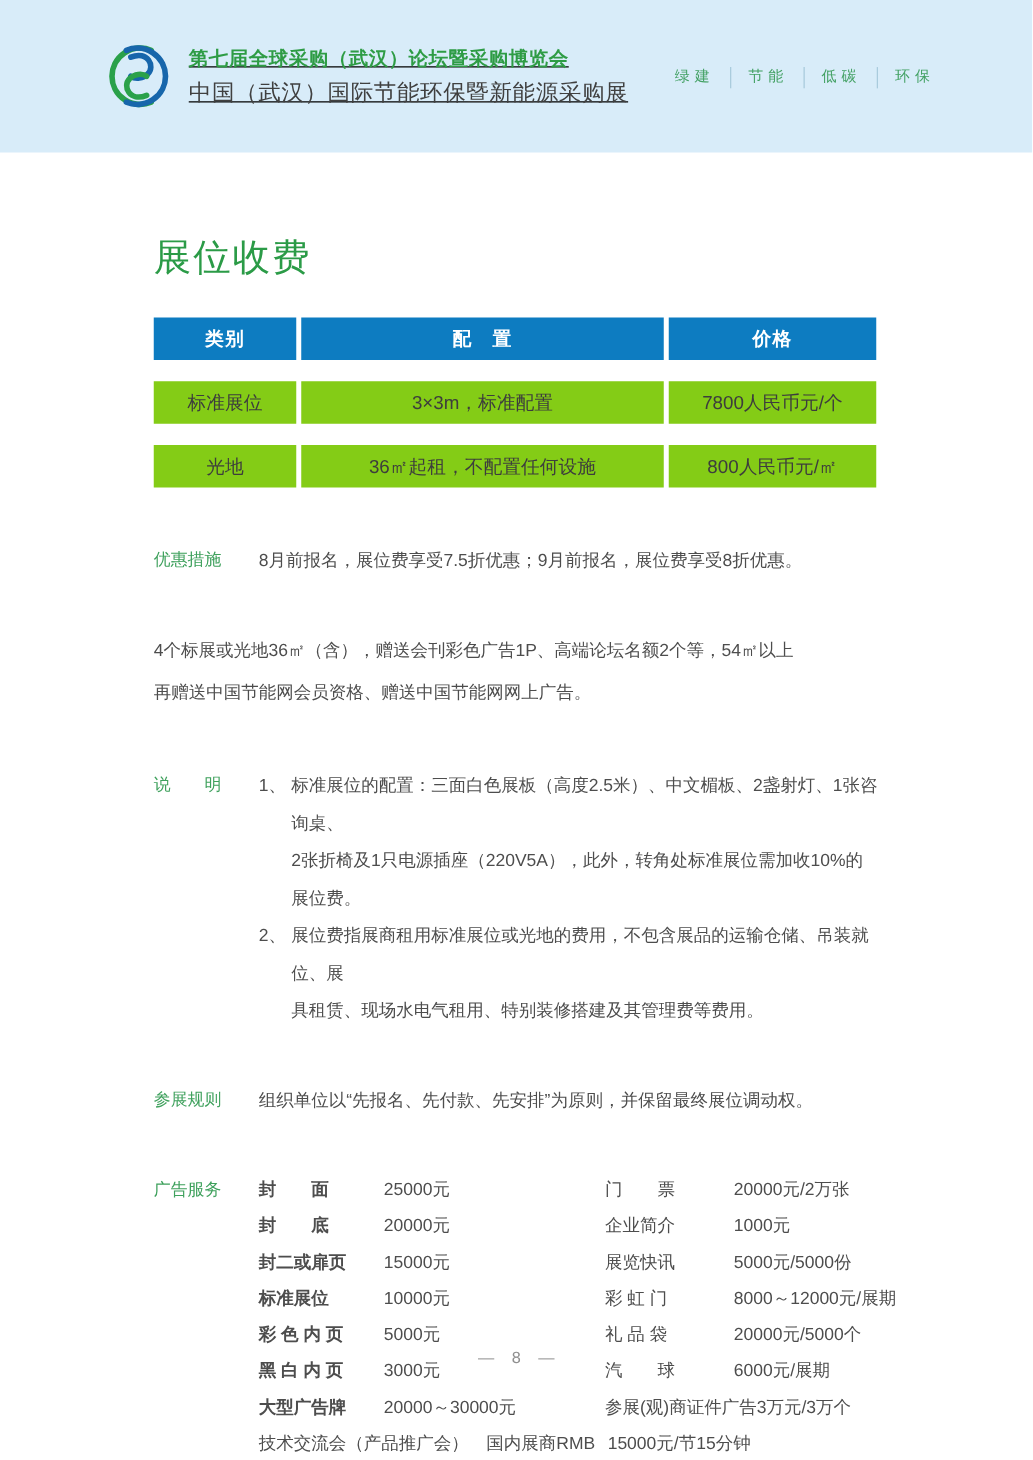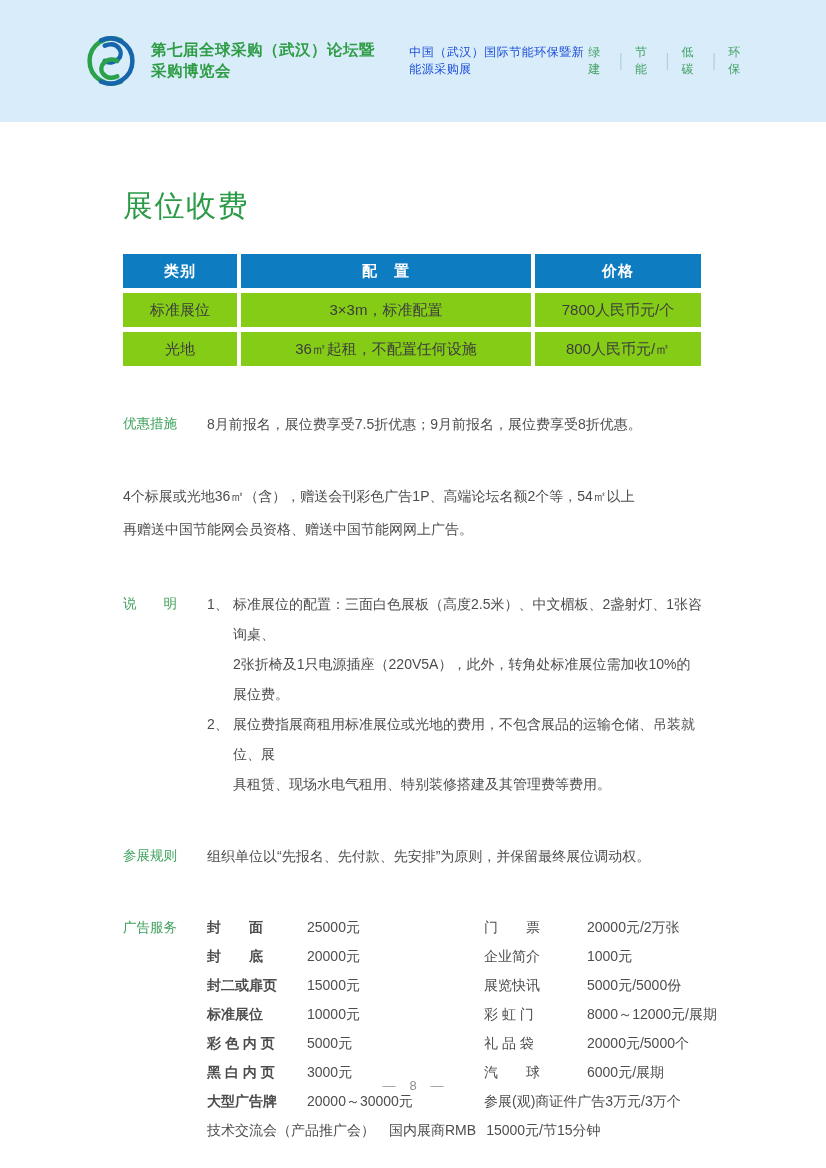--- a/index.html
+++ b/index.html
@@ -6,30 +6,30 @@
   .page{
     position:relative;width:826px;height:1168px;background:#ffffff;overflow:hidden;
     font-family:"Liberation Sans","DejaVu Sans",sans-serif;
   }
   
   .header{
     height:122px;background:#d8ecf9;display:flex;align-items:center;
     padding:0 78px 0 84px;box-sizing:border-box;
   }
   .logo{width:54px;height:54px;flex-shrink:0;margin-right:13px;}
-  .htitle{display:flex;flex-direction:row;justify-content:center;}
+  .htitle{display:flex;flex-direction:column;justify-content:center;text-decoration:underline;}
   .htitle .l1{font-size:15.5px;font-weight:bold;color:#2e9c45;letter-spacing:0.5px;}
-  .htitle .l2{font-size:12px;color:#1d4ed8;margin-top:4px;letter-spacing:0.5px;margin-left:29px;}
+  .htitle .l2{font-size:18px;color:#404040;margin-top:4px;letter-spacing:0.5px;}
   .hnav{margin-left:auto;display:flex;align-items:center;}
   .hnav .nav-item{color:#43a164;font-size:12px;letter-spacing:4px;}
   .hnav .sep{color:#a9cbdd;margin:0 9px;font-size:14px;}
   
   .content{padding:0 123px;box-sizing:border-box;}
   .page-title{margin-top:64px;font-size:30px;color:#2b9b47;letter-spacing:1.5px;}
-  .fee-table{margin-top:27px;display:grid;grid-template-columns:114px 290px 166px;gap:5px 4px;width:578px;}
+  .fee-table{margin-top:27px;display:grid;grid-template-columns:114px 290px 166px;gap:17px 4px;width:578px;}
   .fee-table .th{
     background:#0d7cc1;color:#ffffff;font-weight:bold;font-size:15px;height:34px;
     display:flex;align-items:center;justify-content:center;letter-spacing:1px;
   }
   .fee-table .td{
     background:#84cc16;color:#3d3d3d;font-size:15px;height:34px;
     display:flex;align-items:center;justify-content:center;
   }
   
   .sections{margin-top:43px;font-size:14px;color:#4d4d4d;}

